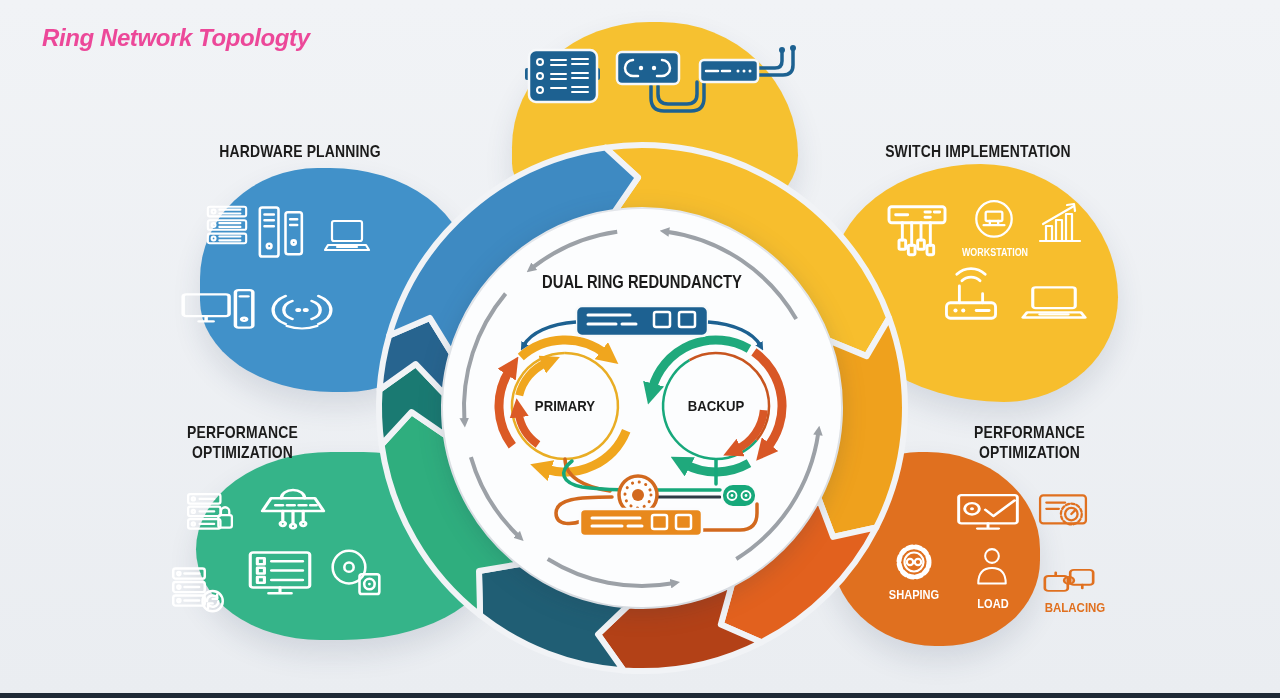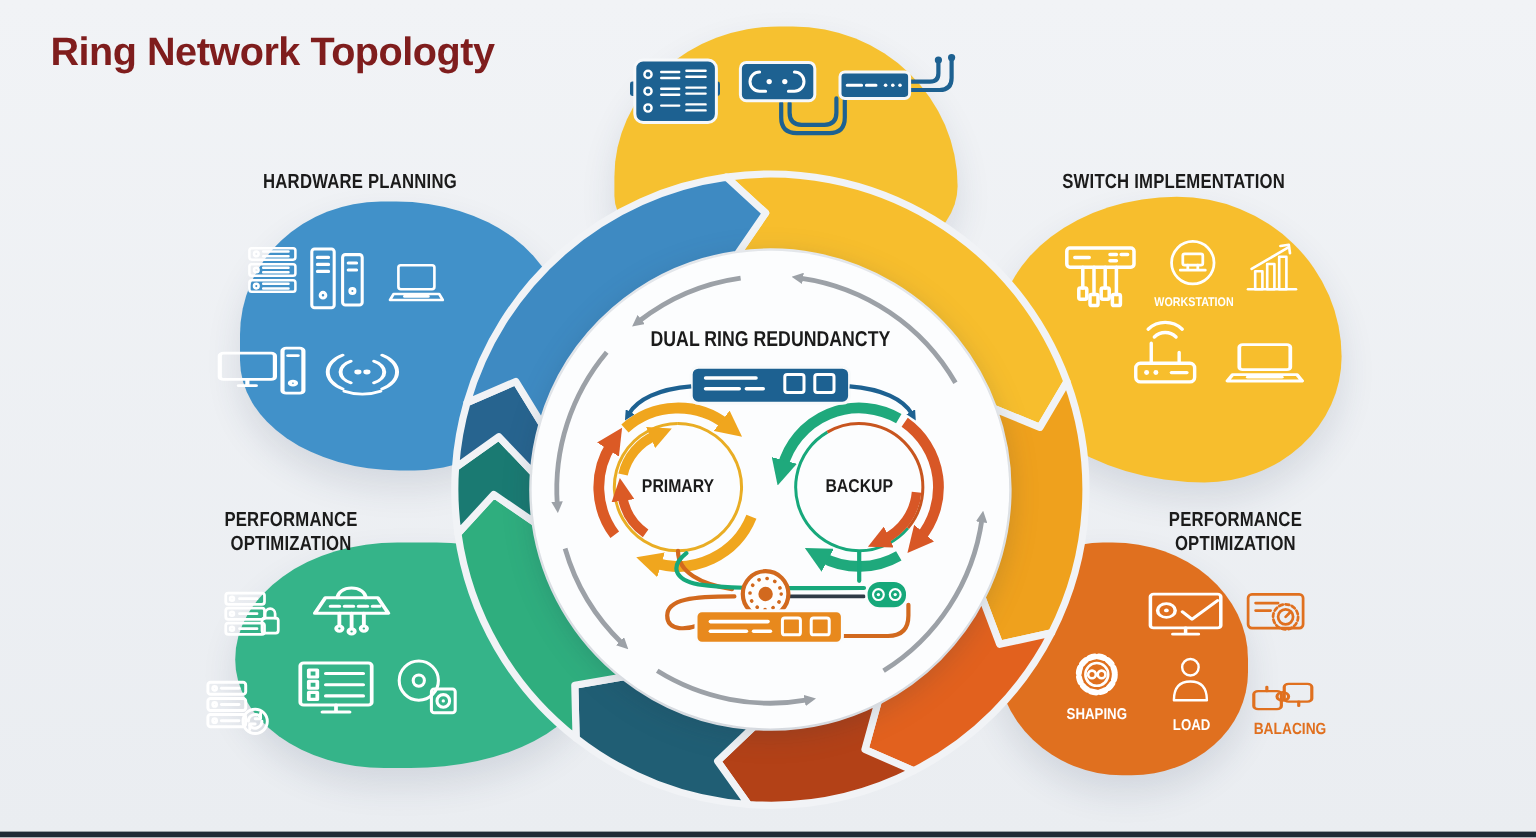--- a/index.html
+++ b/index.html
@@ -1,20 +1,20 @@
 <!DOCTYPE html>
 <html><head>
 <meta charset="utf-8">
 <style>
   html,body{margin:0;padding:0;}
   body{width:1280px;height:698px;position:relative;overflow:hidden;
        font-family:"Liberation Sans",sans-serif;
        background:linear-gradient(180deg,#F1F3F6 0%,#EAEDF1 100%);}
-  #title{position:absolute;left:42px;top:24px;font-size:33px;font-weight:700;
-         color:#7f1d1d;letter-spacing:-0.4px;z-index:4;}
+  #title{position:absolute;left:42px;top:24px;font-size:24px;font-weight:700;
+         color:#ec4899;letter-spacing:-0.4px;z-index:4;font-style:italic;}
   .blob{position:absolute;z-index:1;box-shadow:0 14px 28px rgba(45,65,90,.13);}
   #blob-blue{left:200px;top:168px;width:268px;height:224px;background:#4191C9;
              border-radius:46% 54% 48% 52%/52% 48% 57% 43%;}
   #blob-yellow-right{left:832px;top:164px;width:286px;height:238px;background:#F7BE2D;
              border-radius:52% 48% 40% 60%/48% 56% 44% 52%;}
   #blob-yellow-top{left:512px;top:22px;width:286px;height:210px;background:#F6C130;
              border-radius:50% 50% 46% 54%/62% 66% 38% 34%;}
   #blob-teal{left:196px;top:452px;width:292px;height:188px;background:#35B489;
              border-radius:50% 46% 54% 46%/56% 48% 44% 52%;}
   #blob-orange{left:830px;top:452px;width:210px;height:194px;background:#E0701F;

